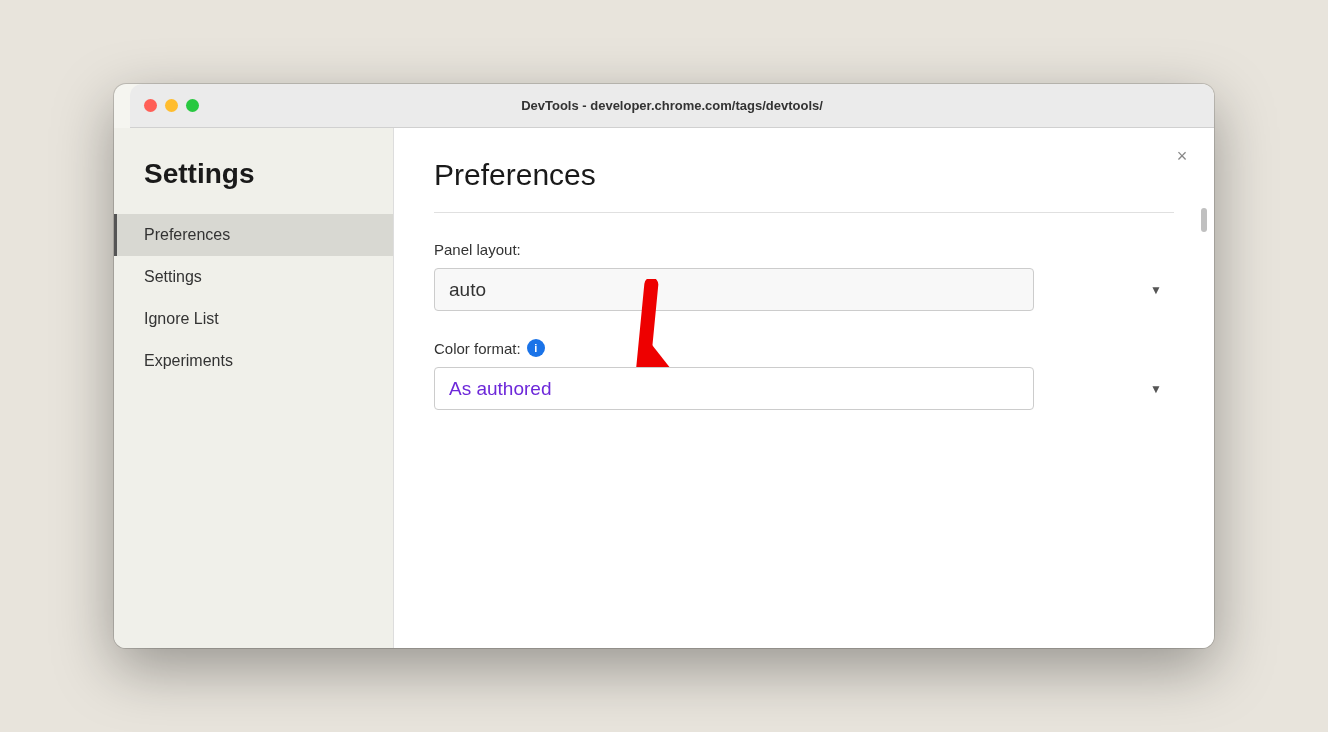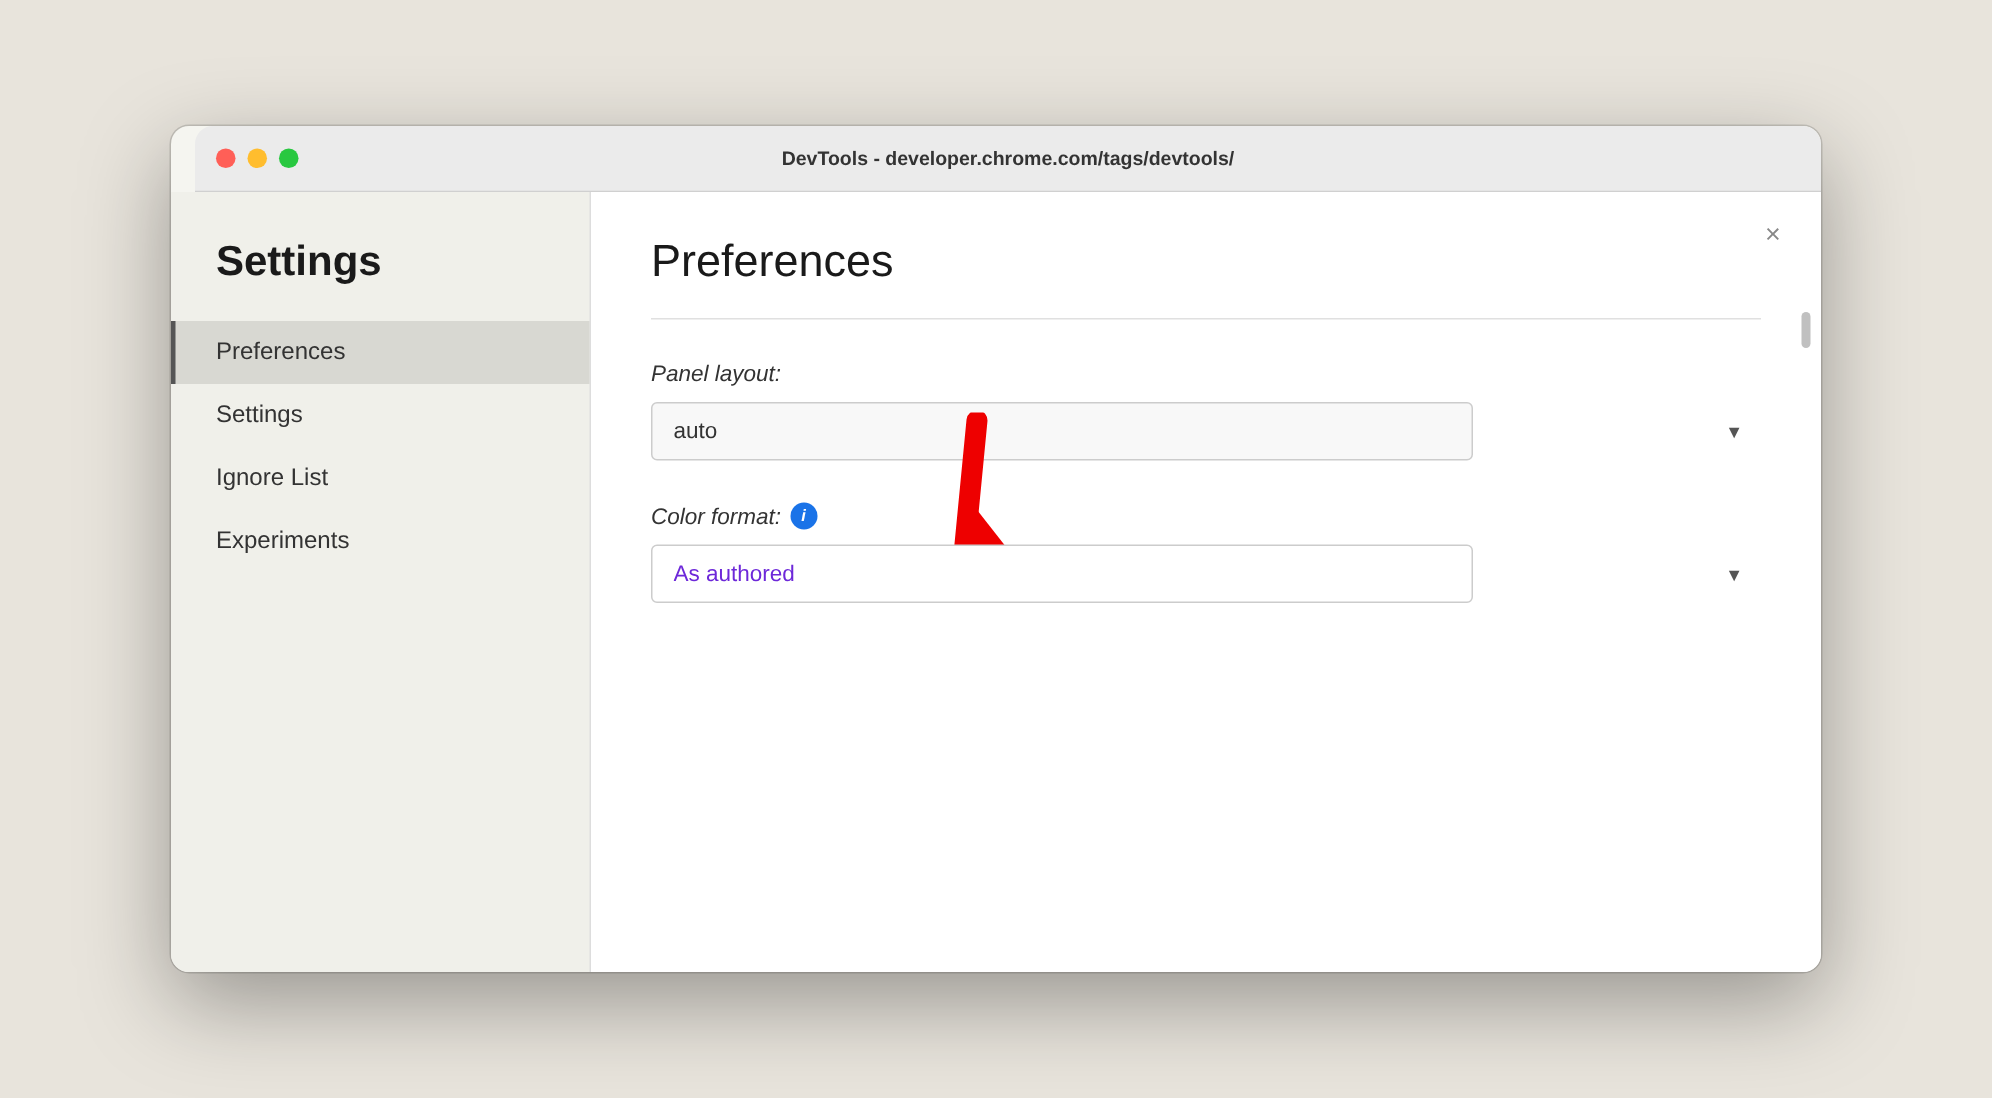--- a/index.html
+++ b/index.html
@@ -152,21 +152,20 @@
       margin: 0 auto;
     }
 
     .field-label {
       font-size: 15px;
       color: #333;
       margin-bottom: 10px;
       display: flex;
       align-items: flex-end;
       gap: 6px;
-      font-style: italic;
     }
 
     .info-icon {
       width: 18px;
       height: 18px;
       border-radius: 50%;
       background: #1a73e8;
       color: #fff;
       font-size: 11px;
       font-weight: 700;
@@ -176,23 +175,23 @@
       cursor: pointer;
       flex-shrink: 0;
     }
 
     .select-wrapper {
       position: relative;
       margin-bottom: 28px;
     }
 
     .select-field {
-      width: 548px;
+      width: 600px;
       padding: 10px 38px 10px 14px;
-      font-size: 15px;
+      font-size: 19px;
       color: #333;
       background: #f8f8f8;
       border: 1px solid #ccc;
       border-radius: 4px;
       appearance: none;
       cursor: pointer;
       outline: none;
     }
 
     .select-arrow {

